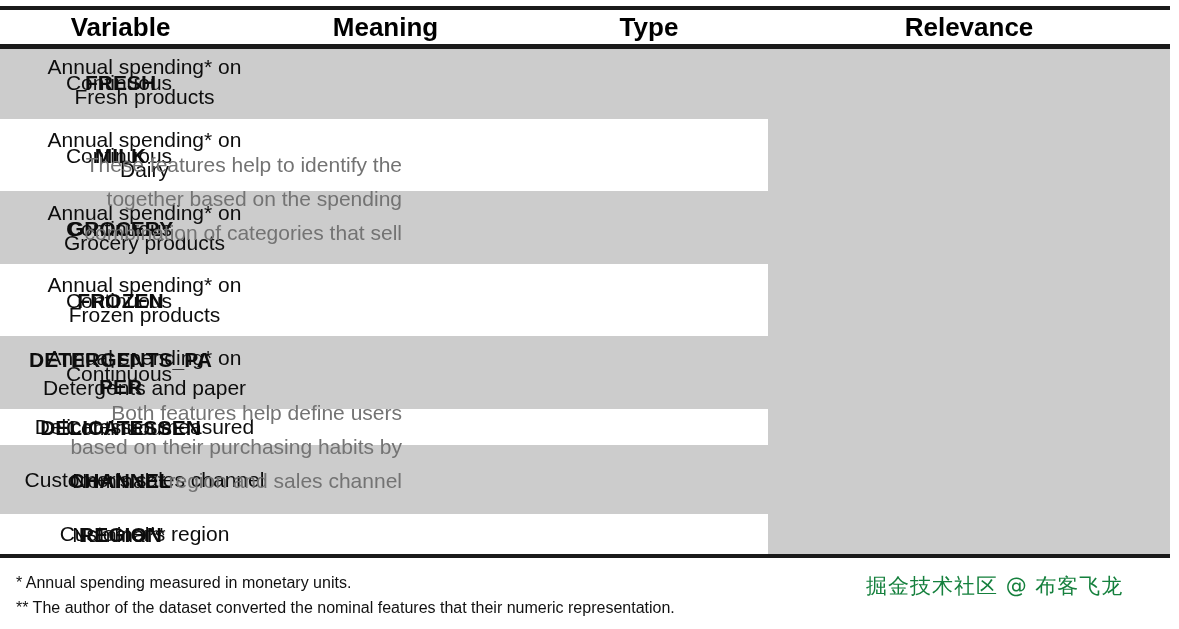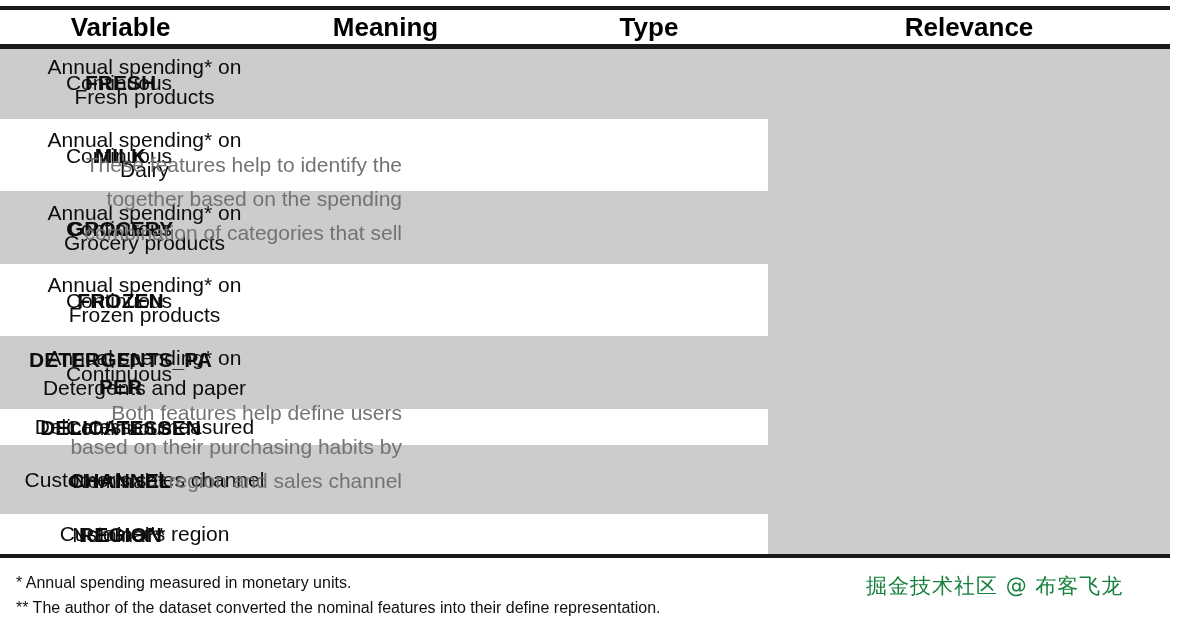--- a/index.html
+++ b/index.html
@@ -336,16 +336,16 @@
     <div class="relevance-block second">
       <div>Both features help define users</div>
       <div>based on their purchasing habits by</div>
       <div>region and sales channel</div>
     </div>
 
   </div>
 
   <div class="footnotes">
     <div class="footnote">* Annual spending measured in monetary units.</div>
-    <div class="footnote">** The author of the dataset converted the nominal features into their define representation.</div>
+    <div class="footnote">** The author of the dataset converted the nominal features that their numeric representation.</div>
   </div>
 
 </div>
 
 </body></html>

